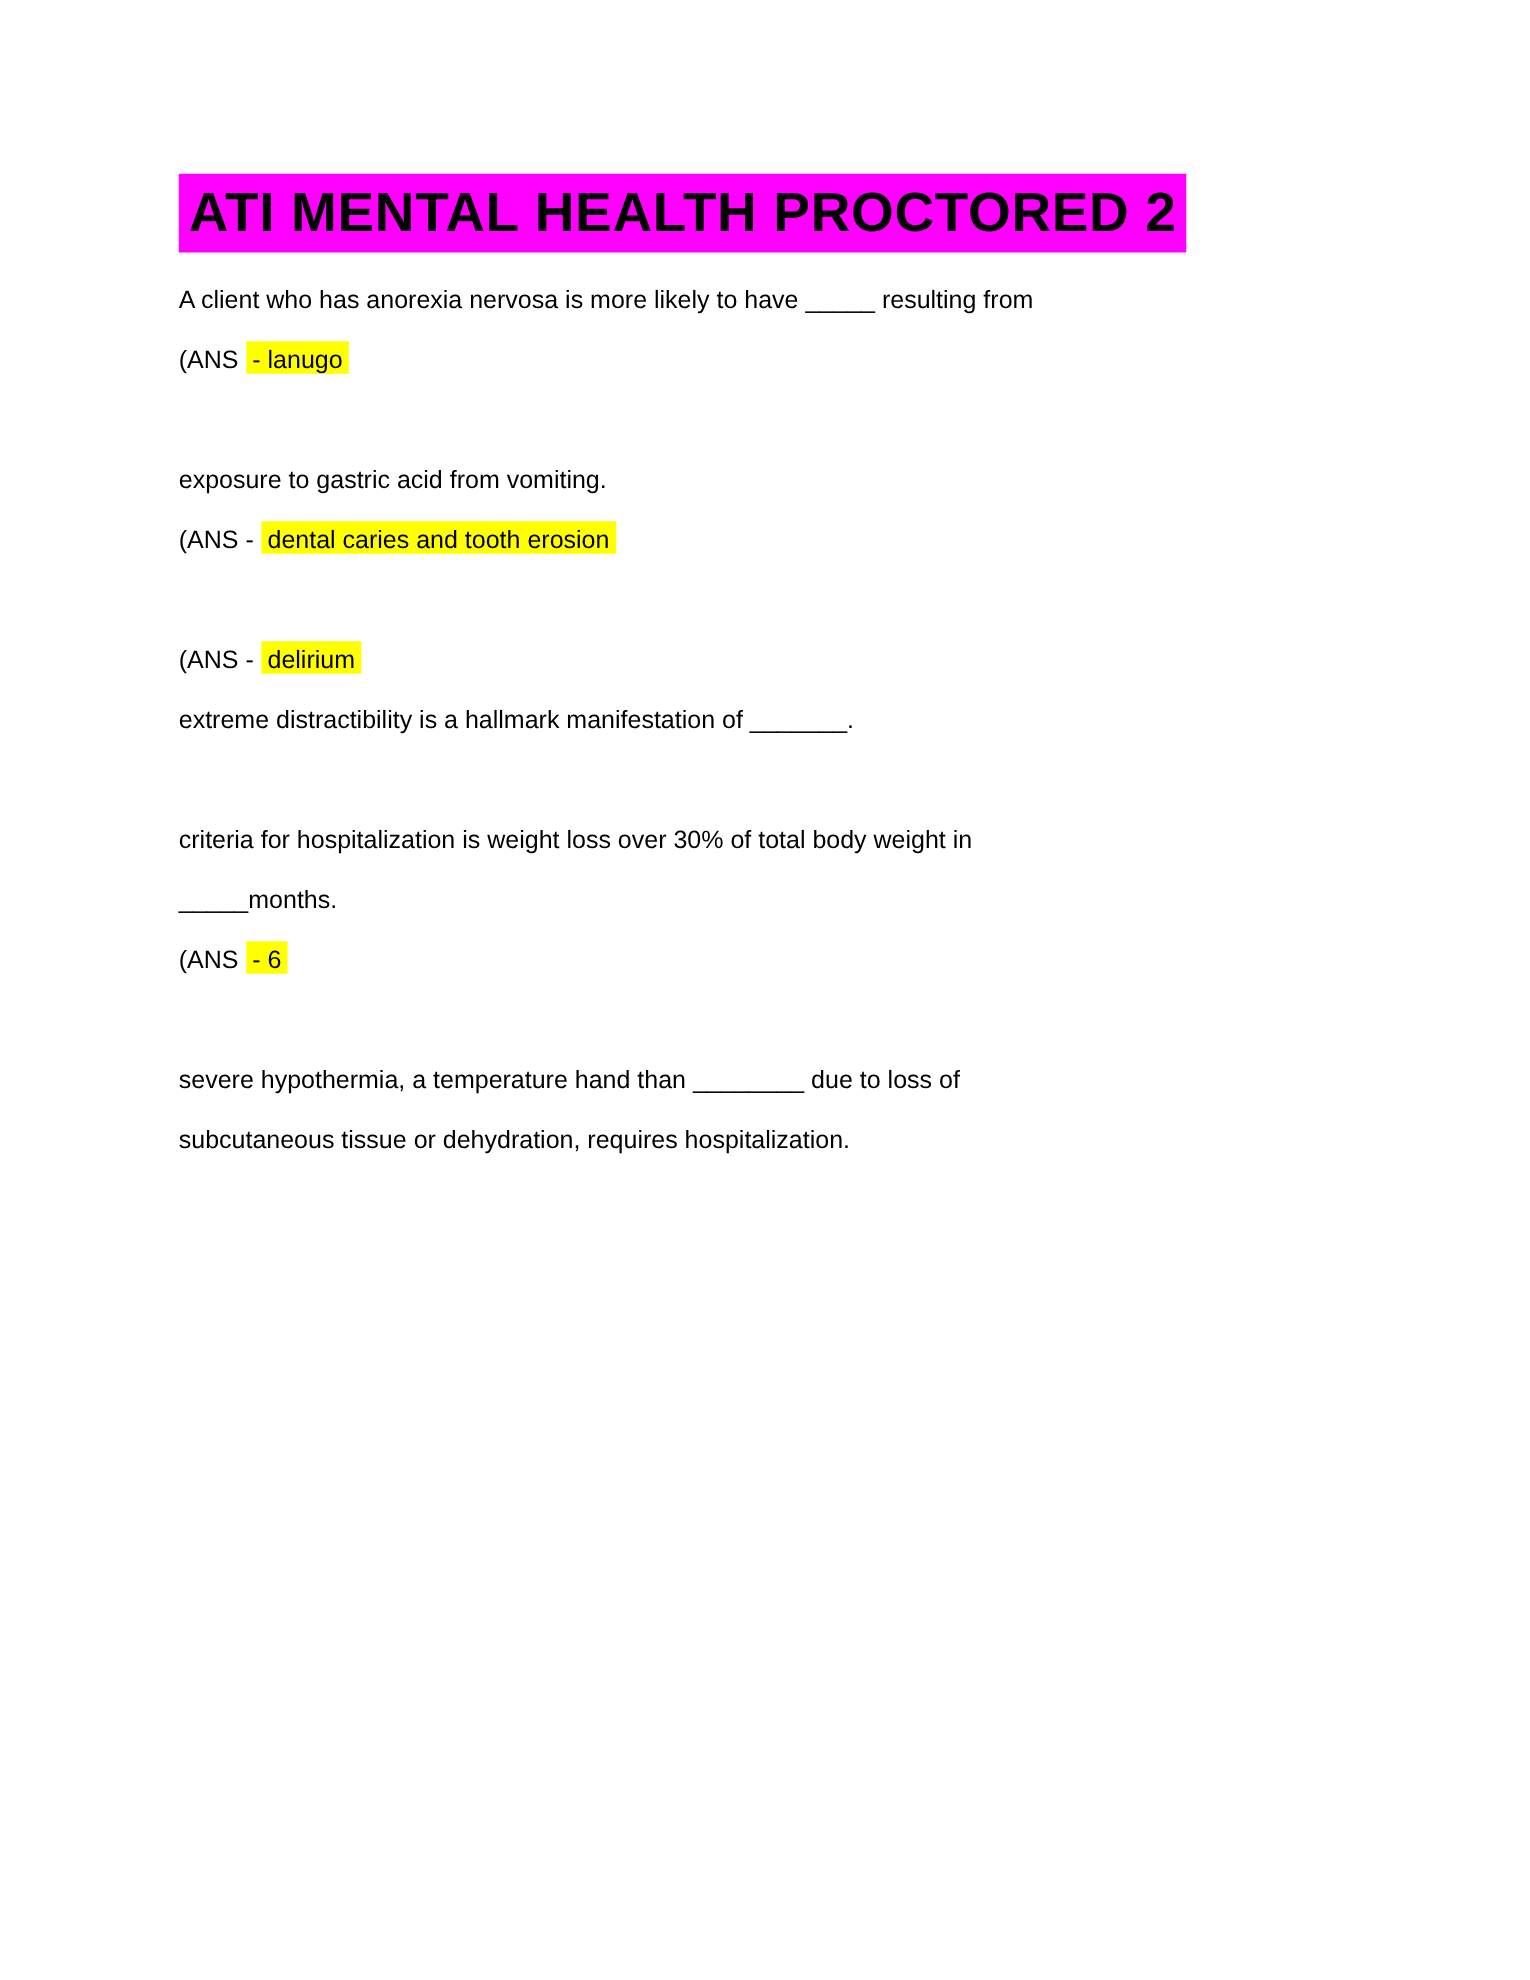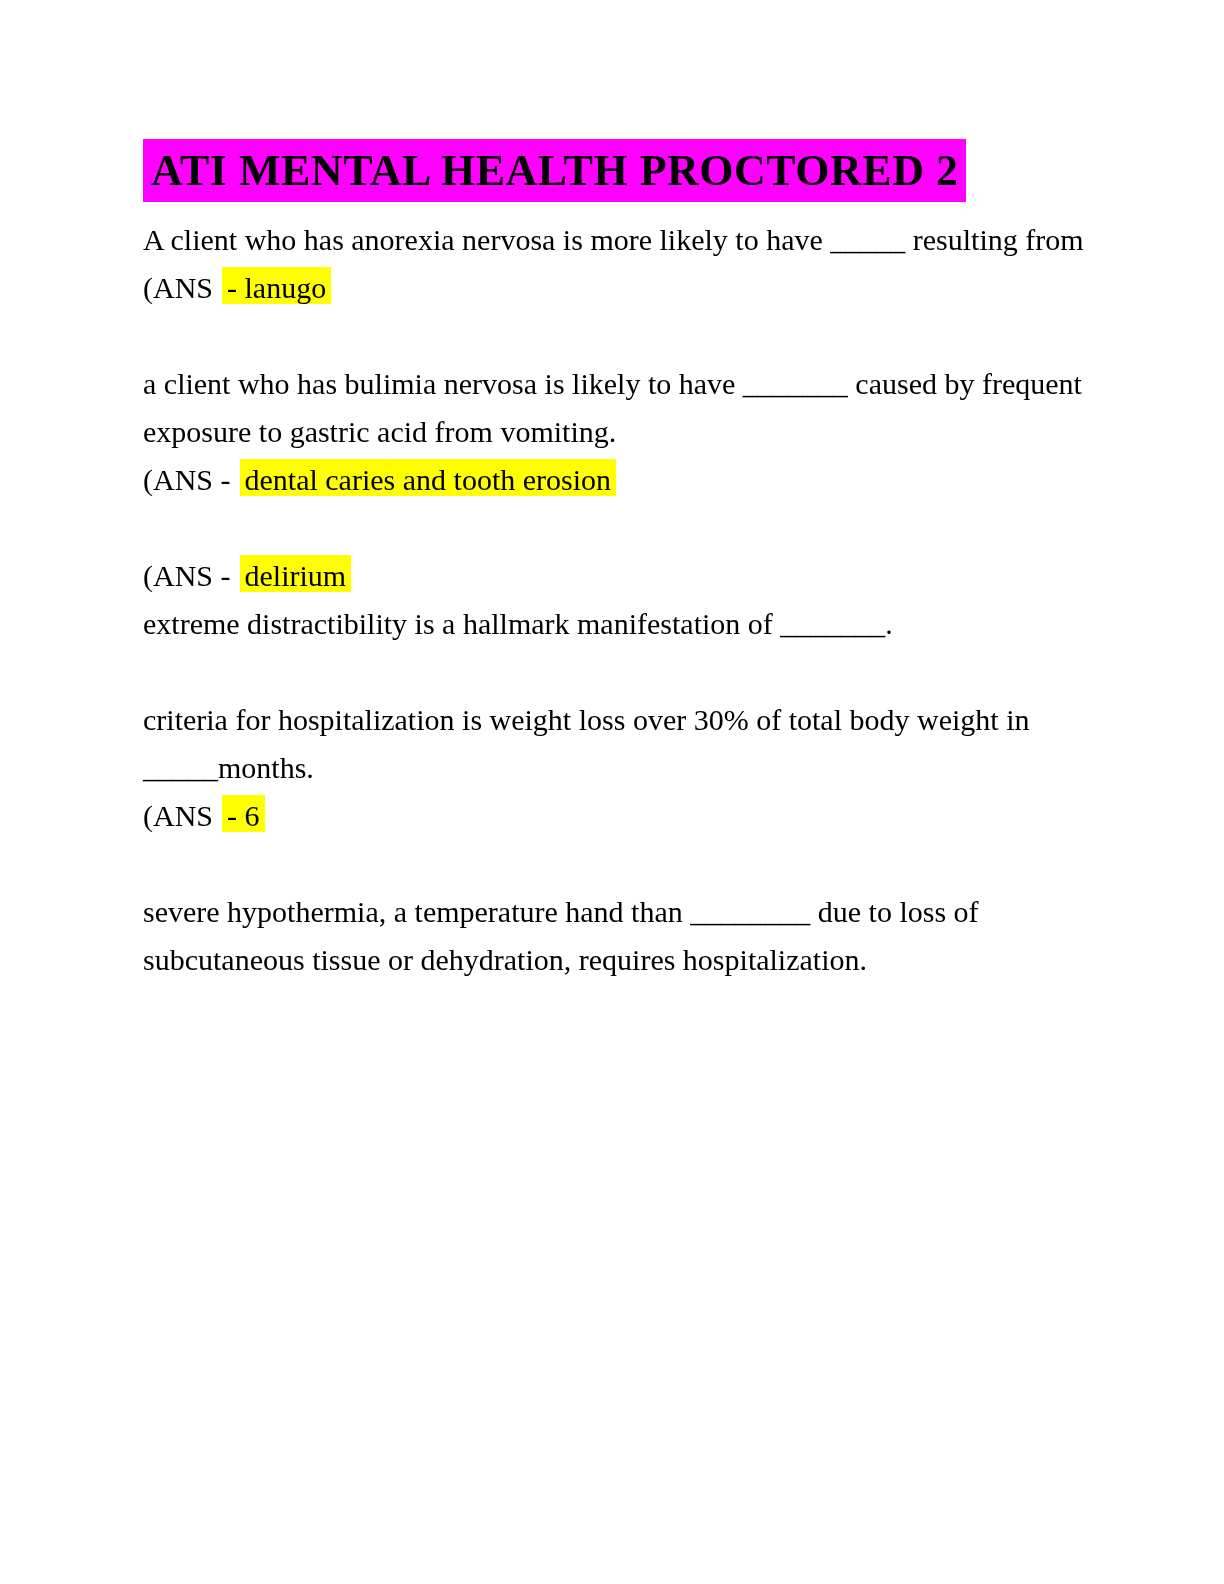--- a/index.html
+++ b/index.html
@@ -9,21 +9,21 @@
     --page-bg: #ffffff;
   }
   * { margin: 0; padding: 0; box-sizing: border-box; }
   html, body { background: #ffffff; }
   .page {
     position: relative;
     width: 1224px;
     height: 1164px;
     background: var(--page-bg);
     overflow: hidden;
-    font-family: Liberation Serif, serif;
+    font-family: Liberation Sans, sans-serif;
     color: var(--text-color);
   }
   .content {
     position: absolute;
     top: 139px;
     left: 143px;
     right: 40px;
   }
   .doc-title {
     line-height: 63px;
@@ -34,21 +34,21 @@
     display: inline-block;
     background: var(--title-hl);
     font-size: 44px;
     font-weight: bold;
     letter-spacing: 0.5px;
     padding: 0 8px;
     line-height: 63px;
   }
   .qa-block { margin-bottom: 48px; }
   .line {
-    font-size: 30px;
+    font-size: 20px;
     line-height: 48px;
     white-space: nowrap;
   }
   .ans-hl {
     background: var(--ans-hl);
     color: var(--text-color);
     padding: 4px 5px 0 5px;
     margin-left: 0.30em;
   }
 </style>
@@ -59,21 +59,20 @@
   <div class="content">
 
     <h1 class="doc-title"><span class="title-hl">ATI MENTAL HEALTH PROCTORED 2</span></h1>
 
     <div class="qa-block">
       <p class="line">A client who has anorexia nervosa is more likely to have _____ resulting from</p>
       <p class="line"><span>(ANS</span><span class="ans-hl">- lanugo</span></p>
     </div>
 
     <div class="qa-block">
-      <p class="line">a client who has bulimia nervosa is likely to have _______ caused by frequent</p>
       <p class="line">exposure to gastric acid from vomiting.</p>
       <p class="line"><span>(ANS -</span><span class="ans-hl">dental caries and tooth erosion</span></p>
     </div>
 
     <div class="qa-block">
       <p class="line"><span>(ANS -</span><span class="ans-hl">delirium</span></p>
       <p class="line">extreme distractibility is a hallmark manifestation of _______.</p>
     </div>
 
     <div class="qa-block">

